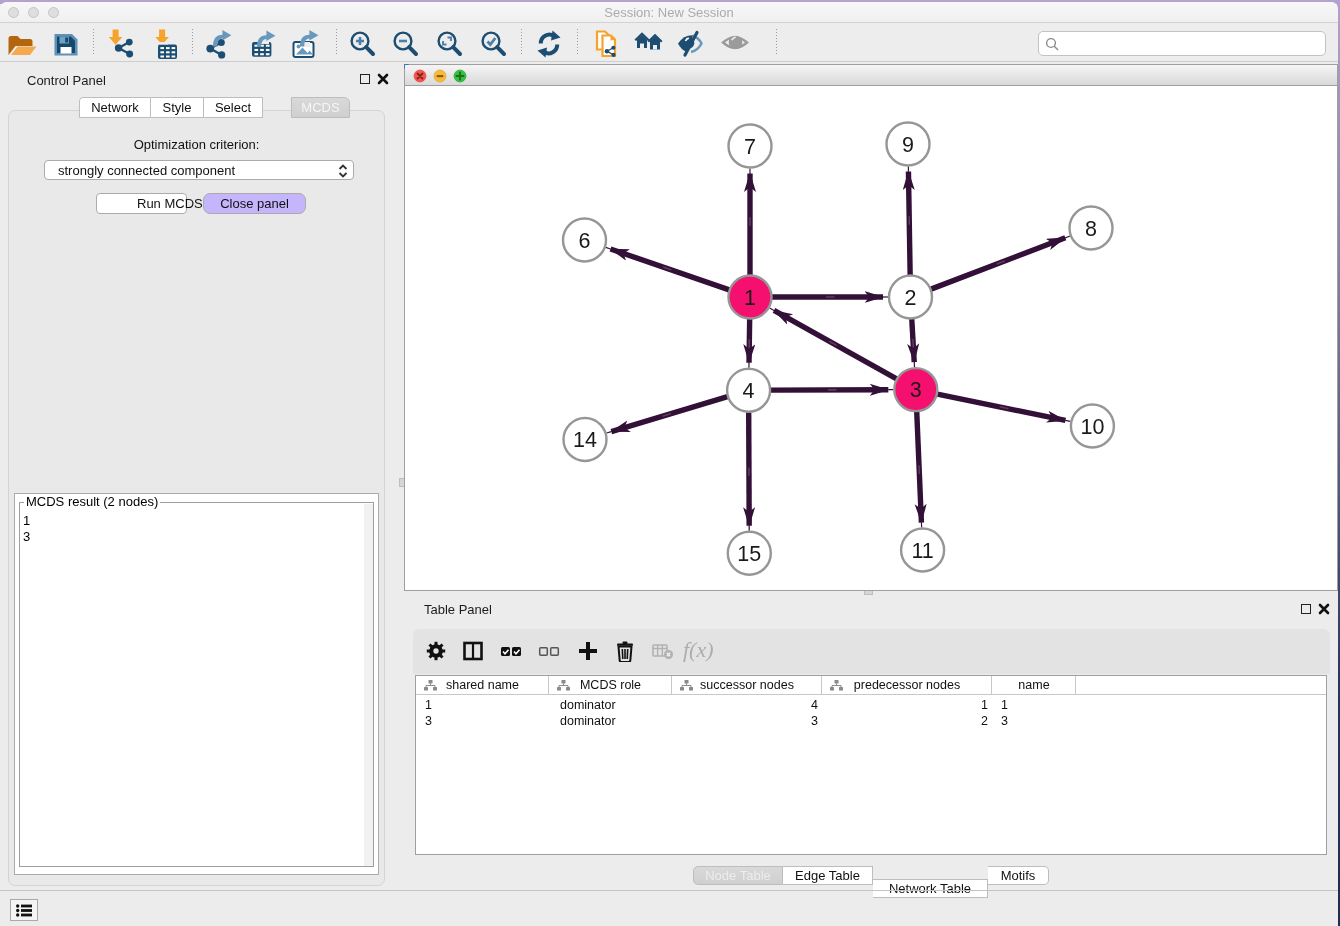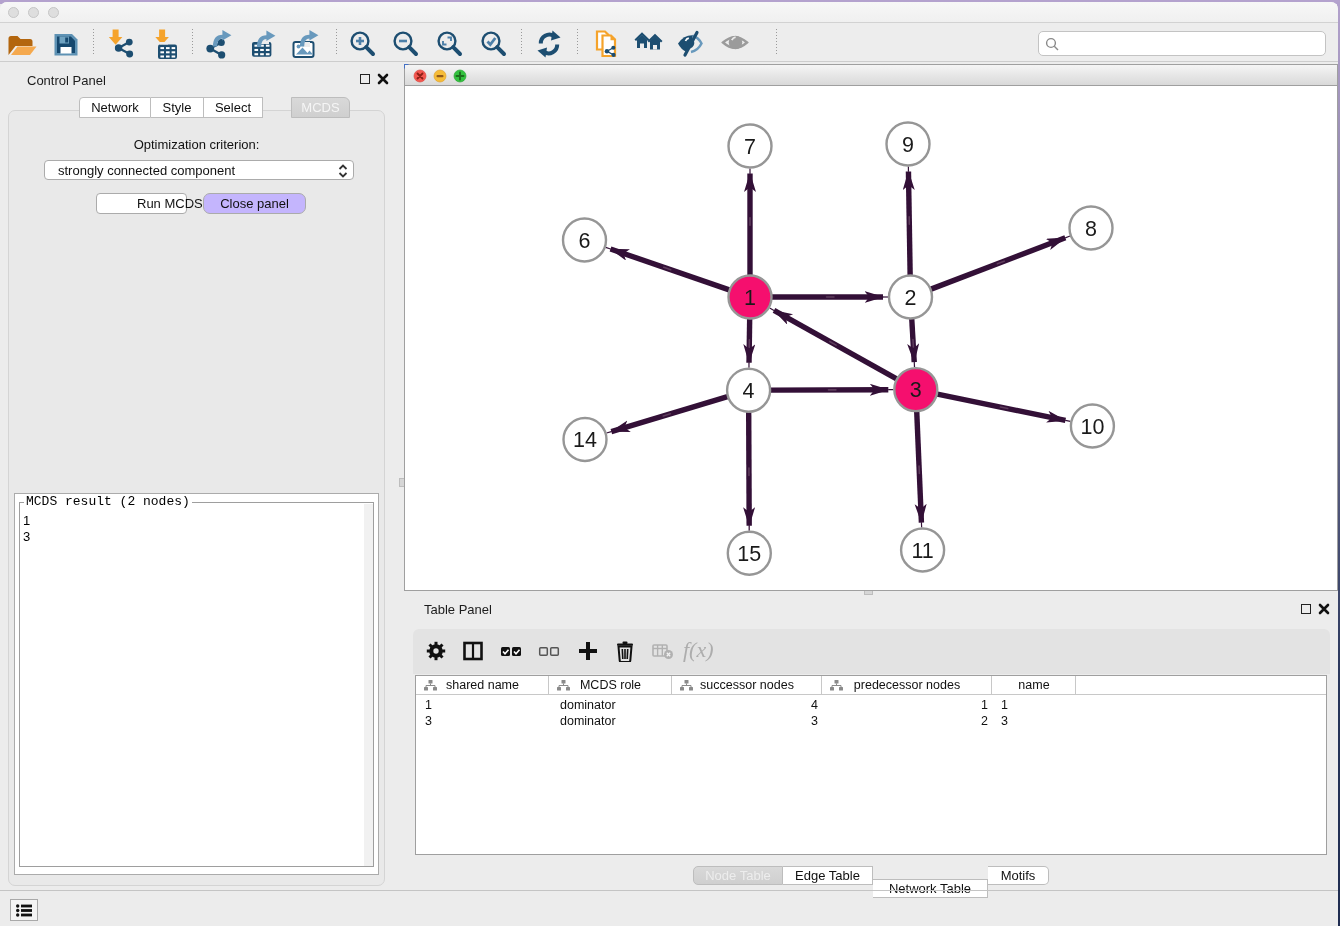--- a/index.html
+++ b/index.html
@@ -16,20 +16,21 @@
 <div class="abs" style="left:0;top:918px;width:7px;height:8px;"><svg width="7" height="8">
       <circle cx="0" cy="8" r="6" fill="#3a6ea8"></circle>
     </svg></div>
 
 <div id="win" class="abs" style="left:0;top:2px;width:1338px;height:924px;background:#ececec;border-radius:7px 7px 0 0;">
 
   <div class="abs" style="left:0;top:0;width:100%;height:21px;background:linear-gradient(#f7f7f7,#f0f0f0);border-radius:7px 7px 0 0;border-bottom:1px solid #d2d2d2;">
     <div class="abs" style="left:7.5px;top:4.5px;width:11px;height:11px;border-radius:50%;background:#dedede;border:1px solid #c6c6c6;"></div>
     <div class="abs" style="left:27.5px;top:4.5px;width:11px;height:11px;border-radius:50%;background:#dedede;border:1px solid #c6c6c6;"></div>
     <div class="abs" style="left:47.5px;top:4.5px;width:11px;height:11px;border-radius:50%;background:#dedede;border:1px solid #c6c6c6;"></div>
+    <div class="abs txt" style="left:0;top:3px;width:100%;text-align:center;font-size:13px;color:#ababab;">Session: New Session</div>
   </div>
 
   <div id="toolbar" class="abs" style="left:0;top:21px;width:100%;height:39px;background:#ededed;border-bottom:1px solid #cdcdcd;">
       <div class="abs" style="left: 7px; top: 6px; width: 30px; height: 30px;"><svg width="30" height="30" viewBox="0 0 30 30">
           <path d="M1.5 9.5 q0-2.5 2.5-2.5 h6.5 l3 3 h9.5 q2.5 0 2.5 2.5 v4.5 h-17 l-7 9 z" fill="#b3660e"></path>
           <path d="M10.5 17.5 h19 l-6.5 8.5 h-19 z" fill="#f5a94e"></path>
         </svg></div>
       <div class="abs" style="left: 51px; top: 6px; width: 30px; height: 30px;"><svg width="30" height="30" viewBox="0 0 30 30">
           <path d="M3.5 5 h17.5 l5.5 5.5 v16 H3.5 z" fill="#5e92b4"></path>
           <path d="M6 7.5 h13.8 l4.2 4.2 v12.3 H6 z" fill="#16486e"></path>
@@ -205,21 +206,21 @@
         </svg>
     </div>
 
     <div class="abs txt" style="left:0;top:74px;width:393px;text-align:center;font-size:13px;color:#111;">Optimization criterion:</div>
 
     <div class="abs txt" style="left:96px;top:130px;width:91px;height:21px;background:#fff;border:1px solid #ababab;border-radius:4px;font-size:13px;text-align:center;line-height:19px;color:#111;padding-left:40px;">Run MCDS</div>
     <div class="abs txt" style="left:203px;top:130px;width:103px;height:21px;background:#c4b5fd;border:1px solid #ababab;border-radius:7px;font-size:13px;text-align:center;line-height:19px;color:#111;">Close panel</div>
 
     <div class="abs" style="left:14px;top:430px;width:365px;height:382px;background:#fff;border:1px solid #ababab;">
       <div class="abs" style="left:4px;top:8px;width:355px;height:365px;border:1px solid #9e9e9e;"></div>
-      <div class="abs txt" style="left:9px;top:0px;background:#fff;padding:0 2px;font-size:13px;color:#000;font-family:Liberation Mono, monospace;">MCDS result (2 nodes)</div>
+      <div class="abs txt" style="left:9px;top:0px;background:#fff;padding:0 2px;font-size:13px;color:#000;">MCDS result (2 nodes)</div>
       <div class="abs txt" style="left:8px;top:19px;font-size:13px;color:#000;">1</div>
       <div class="abs txt" style="left:8px;top:35px;font-size:13px;color:#000;">3</div>
       <div class="abs" style="left:349px;top:10px;width:9px;height:362px;background:#f1f1f1;"></div>
     </div>
   </div>
 
   <div class="abs" style="left:399px;top:476px;width:6px;height:9px;background:#d6d6d6;border:1px solid #bdbdbd;"></div>
   <div class="abs" style="left:864px;top:587px;width:9px;height:6px;background:#d6d6d6;border:1px solid #bdbdbd;"></div>
 
   <div id="netwin" class="abs" style="left:404px;top:62px;width:934px;height:527px;background:#fff;border:1px solid #9f9f9f;">

